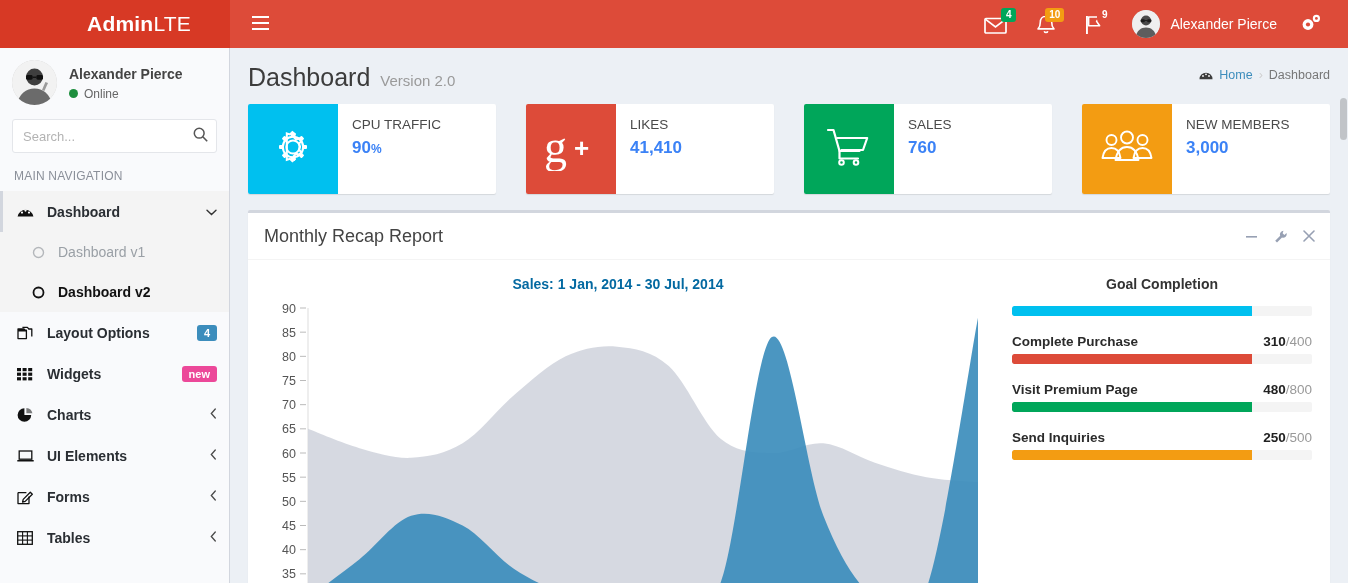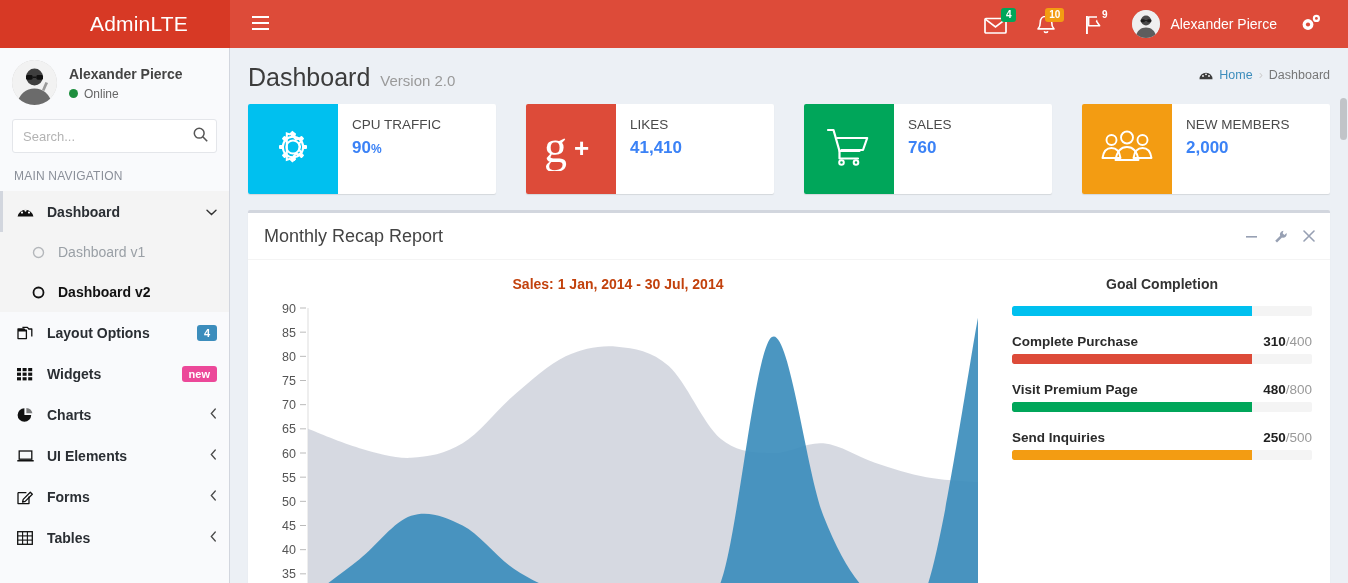--- a/index.html
+++ b/index.html
@@ -20,21 +20,21 @@
     background: #dd4b39;
     display: flex; align-items: stretch;
     z-index: 20;
   }
   .logo {
     width: 230px; min-width: 230px;
     background: #d73925;
     display: flex; align-items: center; justify-content: center;
     color: #fff; font-size: 21px; letter-spacing: .2px;
   }
-  .logo b { font-weight: 400; margin-left: 48px; }
+  .logo b { font-weight: 700; margin-left: 48px; }
   .logo span { font-weight: 300; }
   .navbar-left {
     display: flex; align-items: center;
     padding: 0 16px;
   }
   .hamburger {
     color: #fff; font-size: 17px; line-height: 1;
     padding: 4px 6px; cursor: pointer;
   }
   .navbar-right {
@@ -300,21 +300,21 @@
     padding: 2px 3px;
     display: flex; align-items: center;
   }
   .box-body { padding: 12px 12px 0 12px; display: flex; }
 
   
   .chart-col { flex: 0 0 730px; padding: 0 6px; }
   .chart-title {
     text-align: center;
     font-size: 14px; font-weight: 700;
-    color: #c2410c;
+    color: #0369a1;
     margin: 4px 0 6px 0;
     margin-left: -14px;
   }
   .chart-area { position: relative; height: 300px; }
   .chart-area svg { display: block; }
 
   .goal-col {
     flex: 1 1 auto;
     padding: 0 6px 0 22px;
   }
@@ -711,21 +711,21 @@
                 <circle cx="41.5" cy="10" r="5"></circle>
                 <path d="M32.5 28 C33.6 20.5 37 18 41.5 18 S49.4 20.5 50.5 28 Z"></path>
                 <circle cx="26" cy="7.5" r="6"></circle>
                 <path d="M14.5 30 C16 21 20.5 17 26 17 S36 21 37.5 30 Z"></path>
               </g>
             </svg>
           </span>
         </div>
         <div class="info-box-content">
           <span class="info-box-text">NEW MEMBERS</span>
-          <span class="info-box-number"><span>2,000</span><span class="sm"></span></span>
+          <span class="info-box-number"><span>3,000</span><span class="sm"></span></span>
         </div>
       </div>
     </div>
 
     <div class="box">
       <div class="box-header">
         <h3 class="box-title">Monthly Recap Report</h3>
         <div class="box-tools">
           <span class="tool-btn">
             <svg width="13" height="13" viewBox="0 0 13 13" aria-hidden="true">

